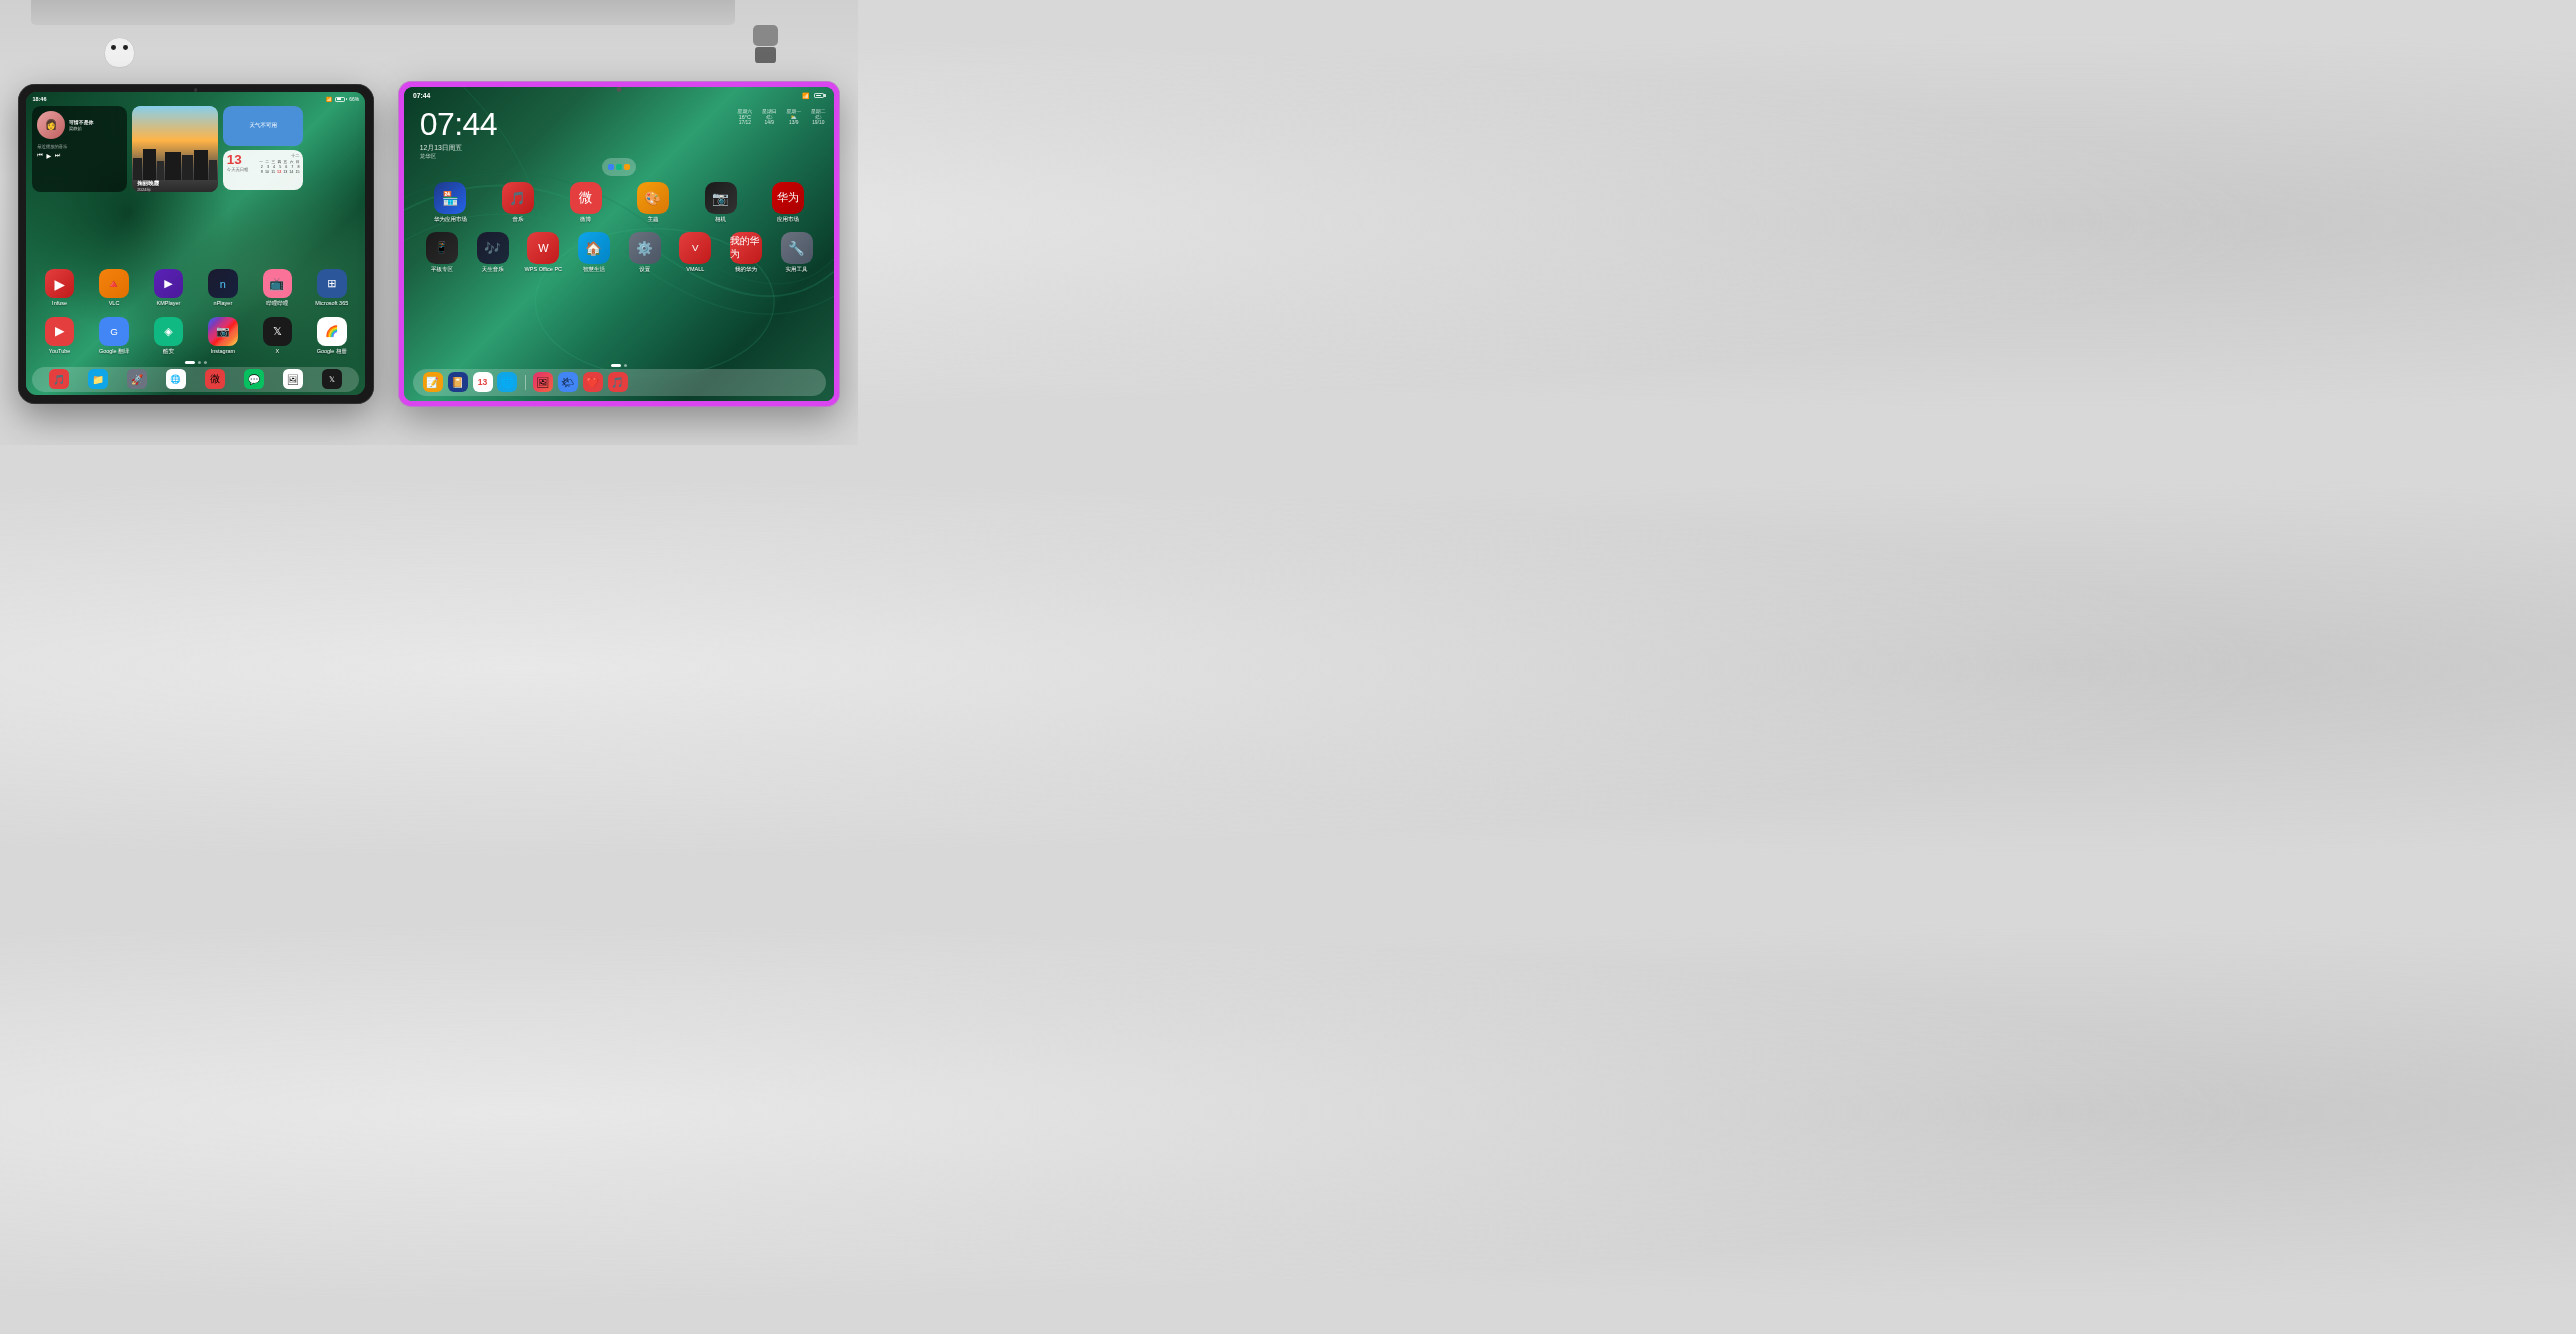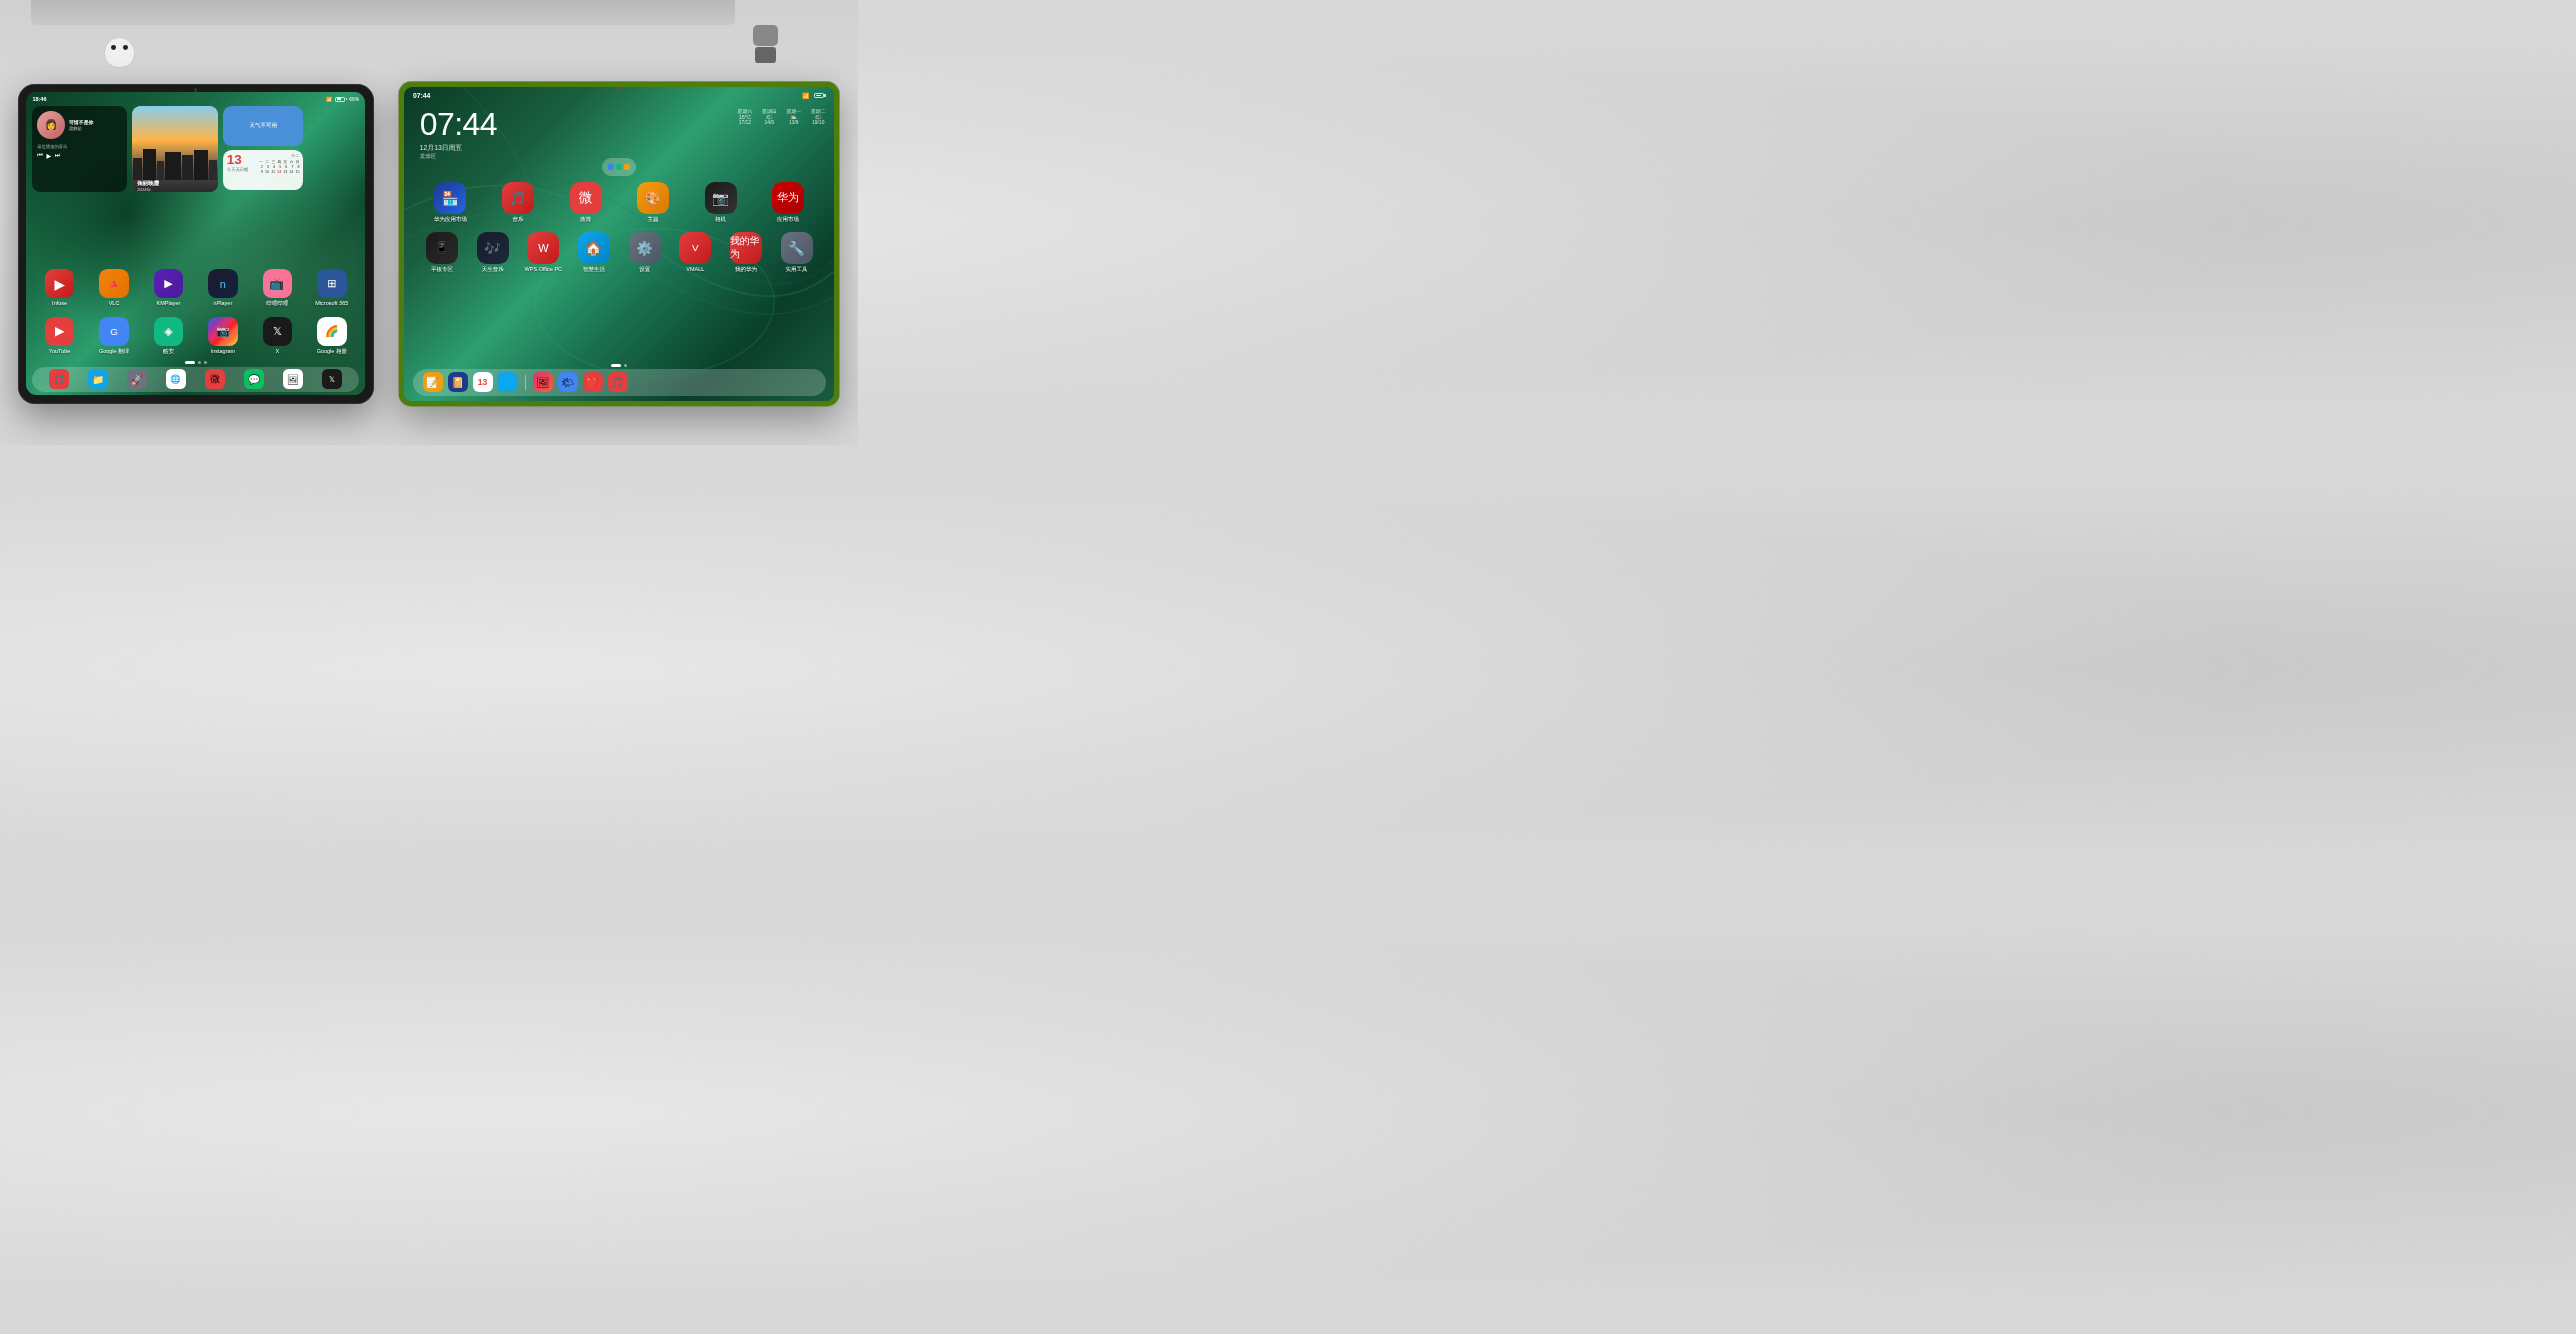--- a/index.html
+++ b/index.html
@@ -344,21 +344,21 @@
     .dot.active {
       background: white;
       width: 9.8px;
       border-radius: 1.8px;
     }
 
     
     .tablet-right {
       width: 442px;
       height: 326px;
-      background: #4d7c0f;
+      background: #d946ef;
       border-radius: 13.5px;
       padding: 6.1px;
       box-shadow: 0 12.3px 37px rgba(0,0,0,0.35), inset 0 0 0 0.6px #aaa;
       position: relative;
       flex-shrink: 0;
     }
     .tablet-right .camera-notch {
       position: absolute;
       top: 6.1px;
       left: 50%;

